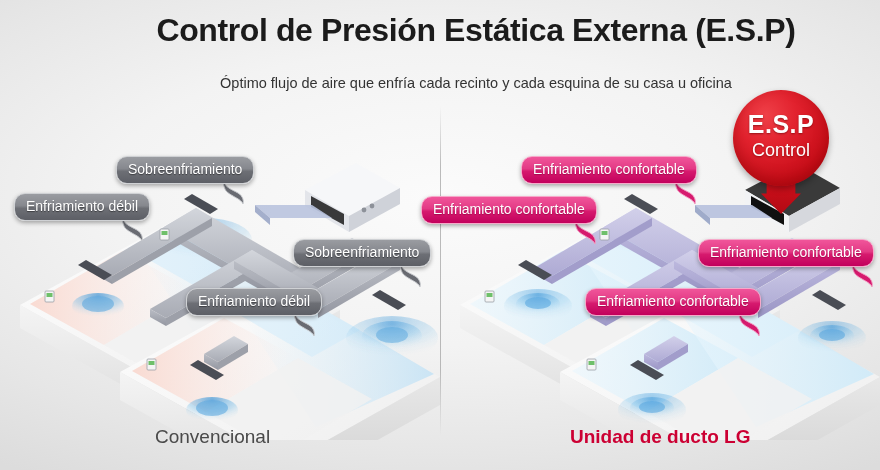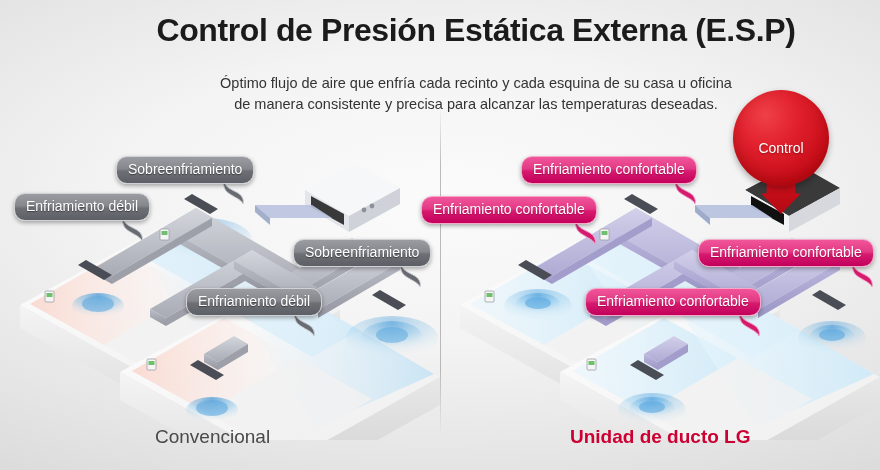--- a/index.html
+++ b/index.html
@@ -69,33 +69,32 @@
     clip-path:polygon(14% 0%,86% 0%,86% 46%,100% 46%,50% 100%,0% 46%,14% 46%);
     filter:drop-shadow(0 2px 2px rgba(0,0,0,.3));
   }
   #esp-title{
     position:absolute;left:0;top:20px;width:96px;text-align:center;
     font-size:25px;font-weight:bold;color:#fff;letter-spacing:.5px;
     text-shadow:0 1px 2px rgba(90,0,0,.55);
   }
   #esp-sub{
     position:absolute;left:0;top:50px;width:96px;text-align:center;
-    font-size:14px;color:#fff;text-shadow:0 1px 2px rgba(90,0,0,.55);
+    font-size:18px;color:#fff;text-shadow:0 1px 2px rgba(90,0,0,.55);
   }
 </style>
 </head>
 <body>
 
 <div id="stage">
 
   <div id="header">
     <h1 id="title">Control de Presión Estática Externa (E.S.P)</h1>
     <div id="subtitle">
       <div>Óptimo flujo de aire que enfría cada recinto y cada esquina de su casa u oficina</div>
-      <div>de manera consistente y precisa para alcanzar las temperaturas deseadas.</div>
     </div>
   </div>
 
   <div id="divider"></div>
 
   <svg id="svg-left" style="position:absolute;left:0;top:110px;width:440px;height:330px;" viewBox="0 0 440 330">
     <defs>
       <linearGradient id="slabTopL" x1="0" y1="0" x2="1" y2="1">
         <stop offset="0%" stop-color="#fdfdfd"></stop>
           <stop offset="100%" stop-color="#eeeeee"></stop>
@@ -391,19 +390,20 @@
         <svg width="26" height="28" viewBox="0 0 26 28">
           <path d="M1,0 C1,10 9,12 16,16 C21,19 22,24 21,27 C19,22 11,20 5,15 C2,12 1,7 1,0 Z" fill="#d61a6e" stroke="#f2a0c4" stroke-width="1"></path>
         </svg>
       </div>
       <div class="pill pink" style="left: 585px; top: 288px;">Enfriamiento confortable</div>
     </div>
 
   <div id="esp">
     <div id="esp-arrow"></div>
     <div id="esp-circle"></div>
+    <div id="esp-title">E.S.P</div>
     <div id="esp-sub">Control</div>
   </div>
 
   <div class="caption" id="caption-left" style="color: rgb(74, 74, 74);">Convencional</div>
   <div class="caption" id="caption-right" style="color: rgb(204, 0, 51);">Unidad de ducto LG</div>
 
 </div>
 
 </body></html>

